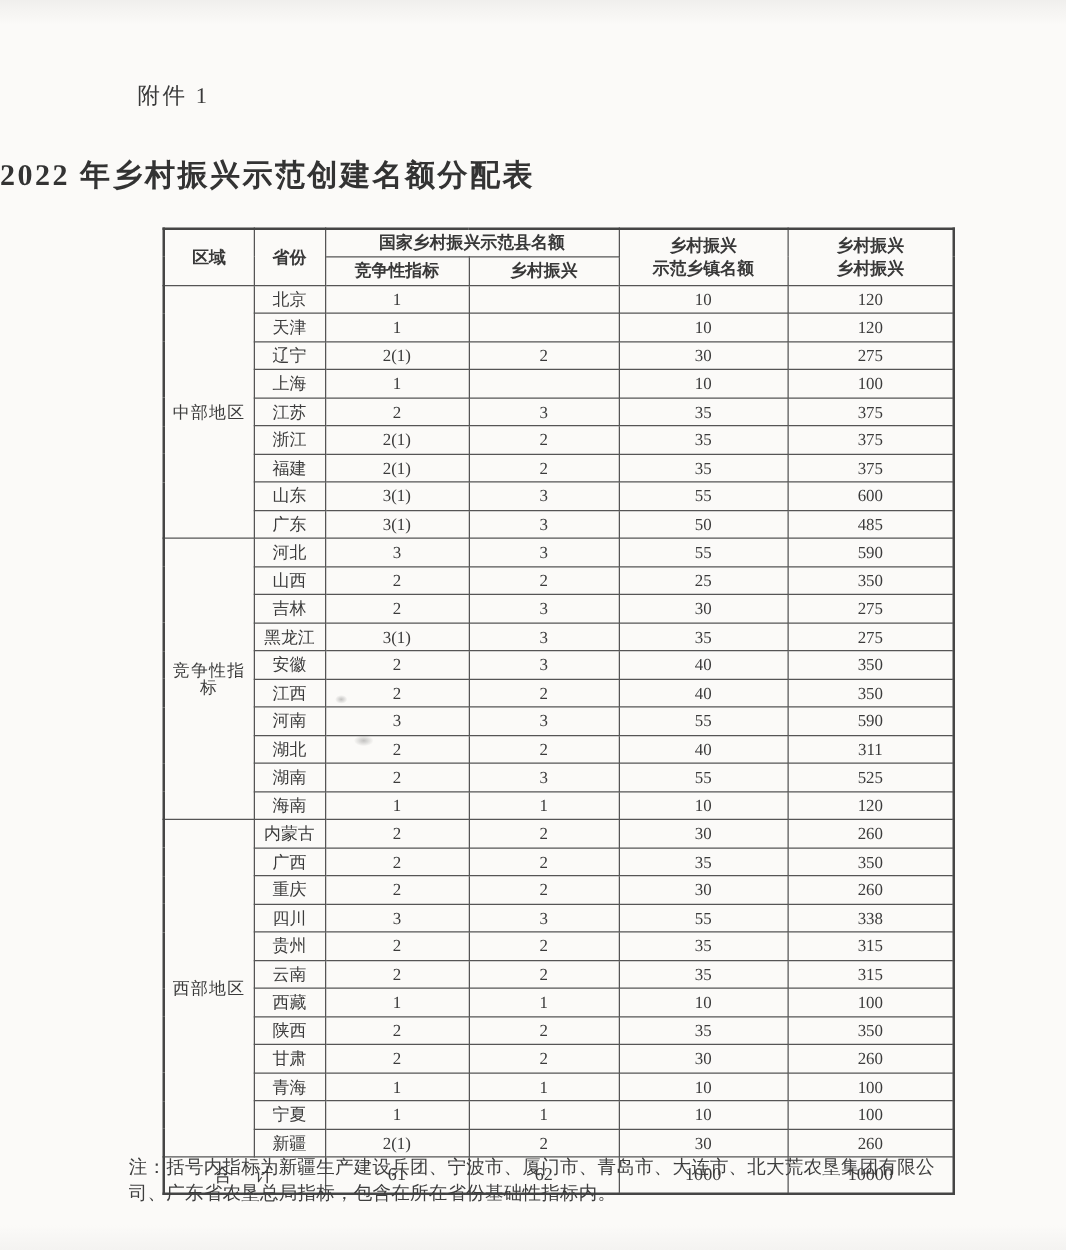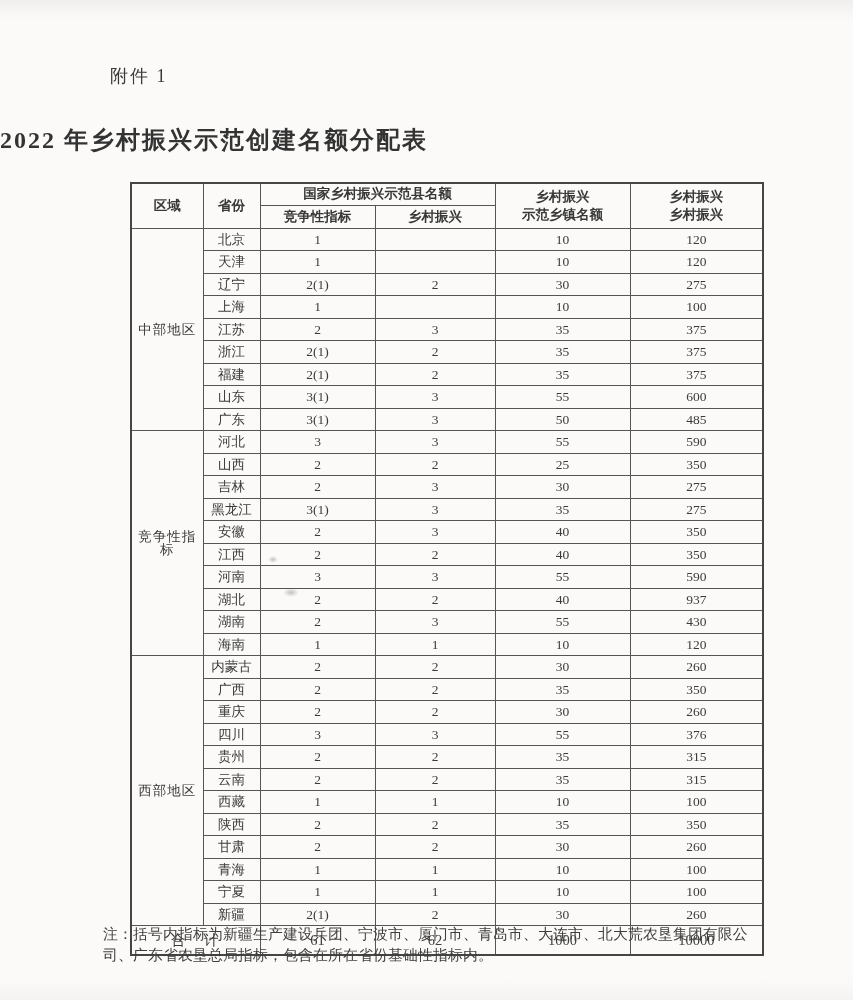--- a/index.html
+++ b/index.html
@@ -235,28 +235,28 @@
           <td>3</td>
           <td>3</td>
           <td>55</td>
           <td>590</td>
         </tr>
         <tr>
           <td>湖北</td>
           <td>2</td>
           <td>2</td>
           <td>40</td>
-          <td>937</td>
+          <td>311</td>
         </tr>
         <tr>
           <td>湖南</td>
           <td>2</td>
           <td>3</td>
           <td>55</td>
-          <td>430</td>
+          <td>525</td>
         </tr>
         <tr>
           <td>海南</td>
           <td>1</td>
           <td>1</td>
           <td>10</td>
           <td>120</td>
         </tr>
         <tr>
           <td rowspan="12" class="region-cell">西部地区</td>
@@ -278,21 +278,21 @@
           <td>2</td>
           <td>2</td>
           <td>30</td>
           <td>260</td>
         </tr>
         <tr>
           <td>四川</td>
           <td>3</td>
           <td>3</td>
           <td>55</td>
-          <td>376</td>
+          <td>338</td>
         </tr>
         <tr>
           <td>贵州</td>
           <td>2</td>
           <td>2</td>
           <td>35</td>
           <td>315</td>
         </tr>
         <tr>
           <td>云南</td>

